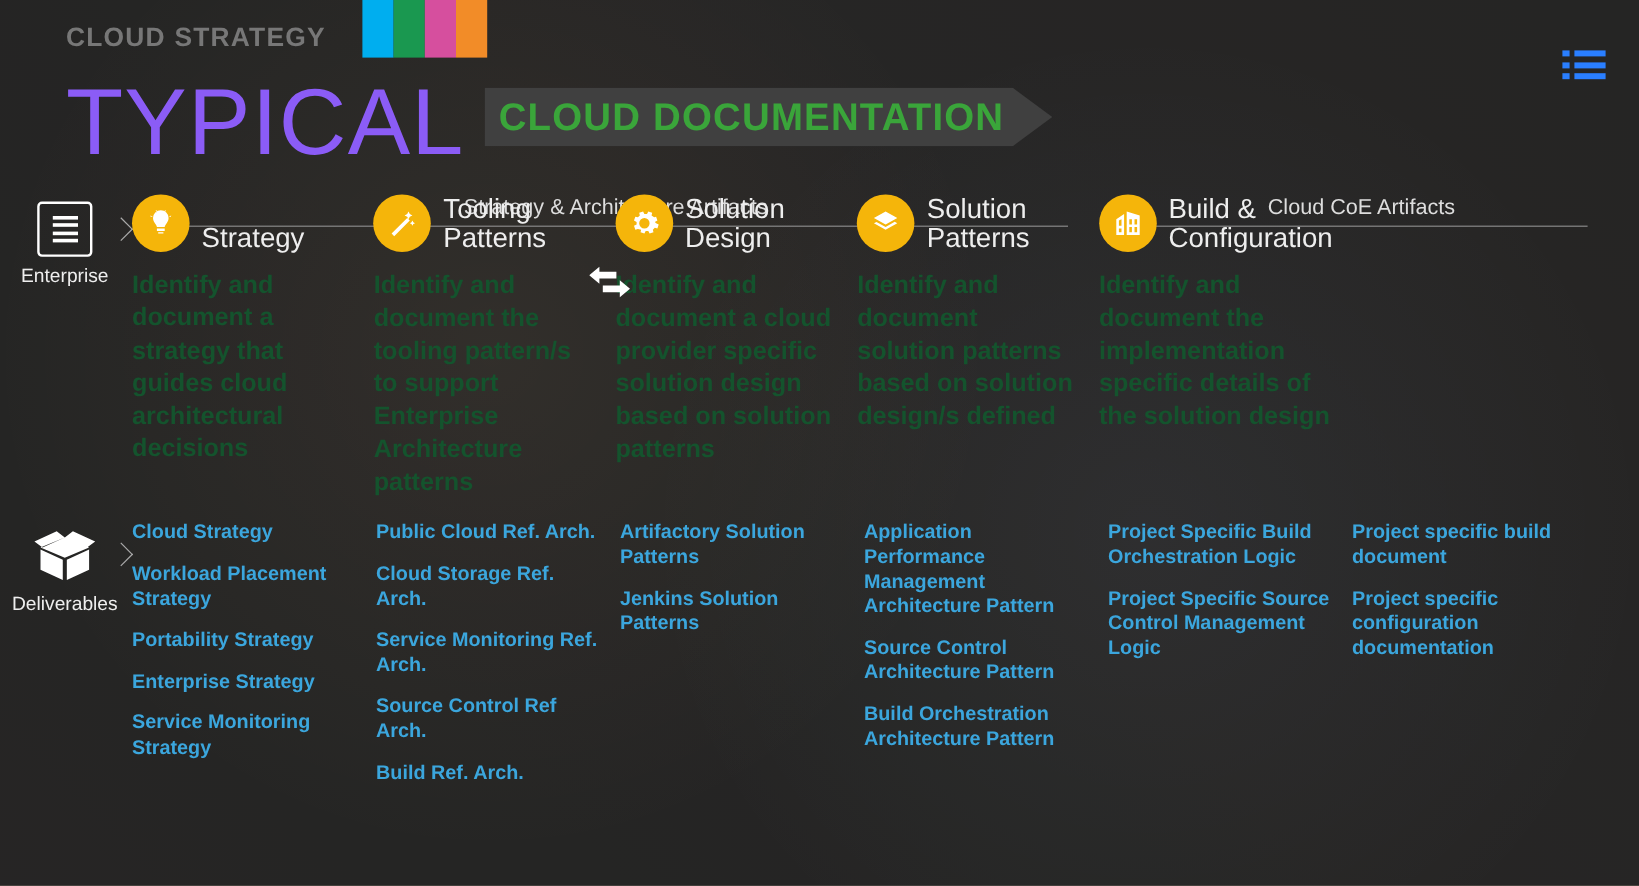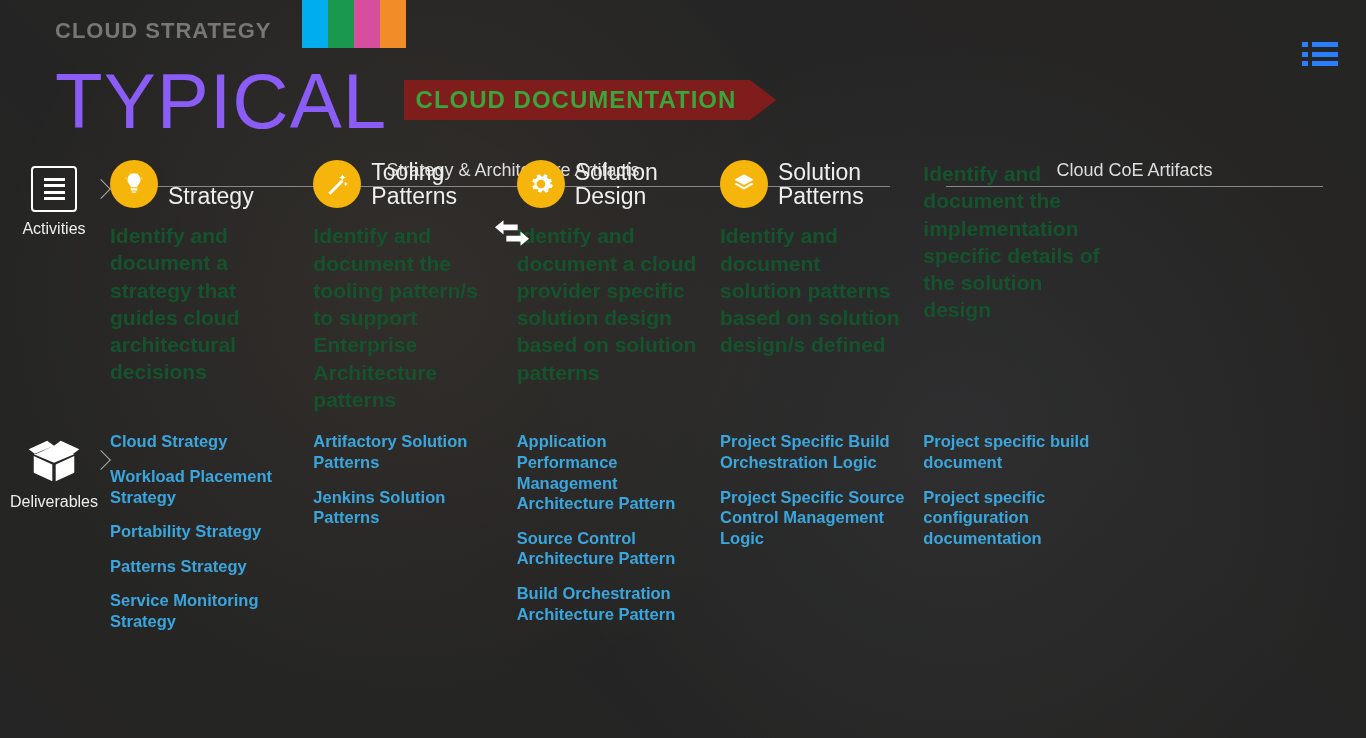--- a/index.html
+++ b/index.html
@@ -72,23 +72,23 @@
     display: inline-block;
     line-height: 0.9;
     position: relative;
     top: 18px;
   }
   .title-ribbon {
     display: inline-block;
     position: relative;
     left: 12px;
     top: -2px;
-    background: #7f1d1d;
+    background: #404040;
     padding: 6px 40px 6px 12px;
-    font-size: 24px;
+    font-size: 32px;
     font-weight: 600;
     color: #3aa53a;
     letter-spacing: 1px;
     clip-path: polygon(0 0, 93% 0, 100% 50%, 93% 100%, 0 100%);
   }
   .content {
     position: relative;
     margin-top: 18px;
     padding: 0 30px 0 0;
   }
@@ -259,21 +259,21 @@
   </div>
 
   <div class="lane">
     <div class="row-label">
       <div class="icon-box">
         <span class="ln"></span>
           <span class="ln"></span>
           <span class="ln"></span>
           <span class="ln"></span>
       </div>
-      <div class="row-label-text">Activities</div>
+      <div class="row-label-text">Enterprise</div>
       <div class="chev"></div>
     </div>
     <div class="cols">
       <div class="col">
         <div class="col-hdr">
           <div class="ico">
             <svg viewBox="0 0 24 24">
                 <path d="M12 2a6 6 0 00-6 6c0 2.2 1.2 3.6 2 4.8.5.8 1 1.6 1 2.2h6c0-.6.5-1.4 1-2.2.8-1.2 2-2.6 2-4.8a6 6 0 00-6-6zm-3 14h6v2H9v-2zm1 3h4v1h-4v-1zM9 4l-1-2 1 .2zM15 4l1-2-1 .2zM6 7L4 6l.2 1zM18 7l2-1-.2 1z"></path>
               </svg>
           </div>
@@ -318,40 +318,55 @@
             <svg viewBox="0 0 24 24">
                 <path d="M12 3l9 5-9 5-9-5 9-5zm-9 9l9 5 9-5-2-1.1L12 15l-7-3.9z"></path>
               </svg>
           </div>
           <div class="col-title">Solution Patterns</div>
         </div>
         <div class="desc">Identify and document solution patterns based on solution design/s defined</div>
       </div>
 
       <div class="col">
+        <div class="col-hdr">
+          <div class="ico">
+            <svg viewBox="0 0 24 24">
+                <path d="M3 21V9l6-4v16zm2-2h2v-3H5zm0-5h2V9L5 10zM11 21V3l10 3v15zm2-2h2v-4h-2zm4 0h2v-4h-2zm-4-6h2V9h-2zm4 0h2V9h-2z"></path>
+              </svg>
+          </div>
+          <div class="col-title">Build &amp; Configuration</div>
+        </div>
         <div class="desc">Identify and document the implementation specific details of the solution design</div>
       </div>
     </div>
   </div>
 
   <div class="lane lane2">
     <div class="row-label">
       <svg class="box-icon" viewBox="0 0 64 56">
         <path fill="#fff" d="M8 20l24-10 24 10-24 10zM8 22v20l22 10V32zM34 52l22-10V22L34 32zM2 14l8 6 22-10L24 4zM62 14l-8 6-22-10 8-6z"></path>
       </svg>
       <div class="row-label-text">Deliverables</div>
       <div class="chev"></div>
     </div>
     <div class="cols">
       <div class="col deliv">
         <div>Cloud Strategy</div>
         <div>Workload Placement Strategy</div>
         <div>Portability Strategy</div>
-        <div>Patterns Strategy</div>
+        <div>Enterprise Strategy</div>
         <div>Service Monitoring Strategy</div>
+      </div>
+      <div class="col deliv">
+        <div>Public Cloud Ref. Arch.</div>
+        <div>Cloud Storage Ref. Arch.</div>
+        <div>Service Monitoring Ref. Arch.</div>
+        <div>Source Control Ref Arch.</div>
+        <div>Build Ref. Arch.</div>
       </div>
       <div class="col deliv">
         <div>Artifactory Solution Patterns</div>
         <div>Jenkins Solution Patterns</div>
       </div>
       <div class="col deliv">
         <div>Application Performance Management Architecture Pattern</div>
         <div>Source Control Architecture Pattern</div>
         <div>Build Orchestration Architecture Pattern</div>
       </div>

